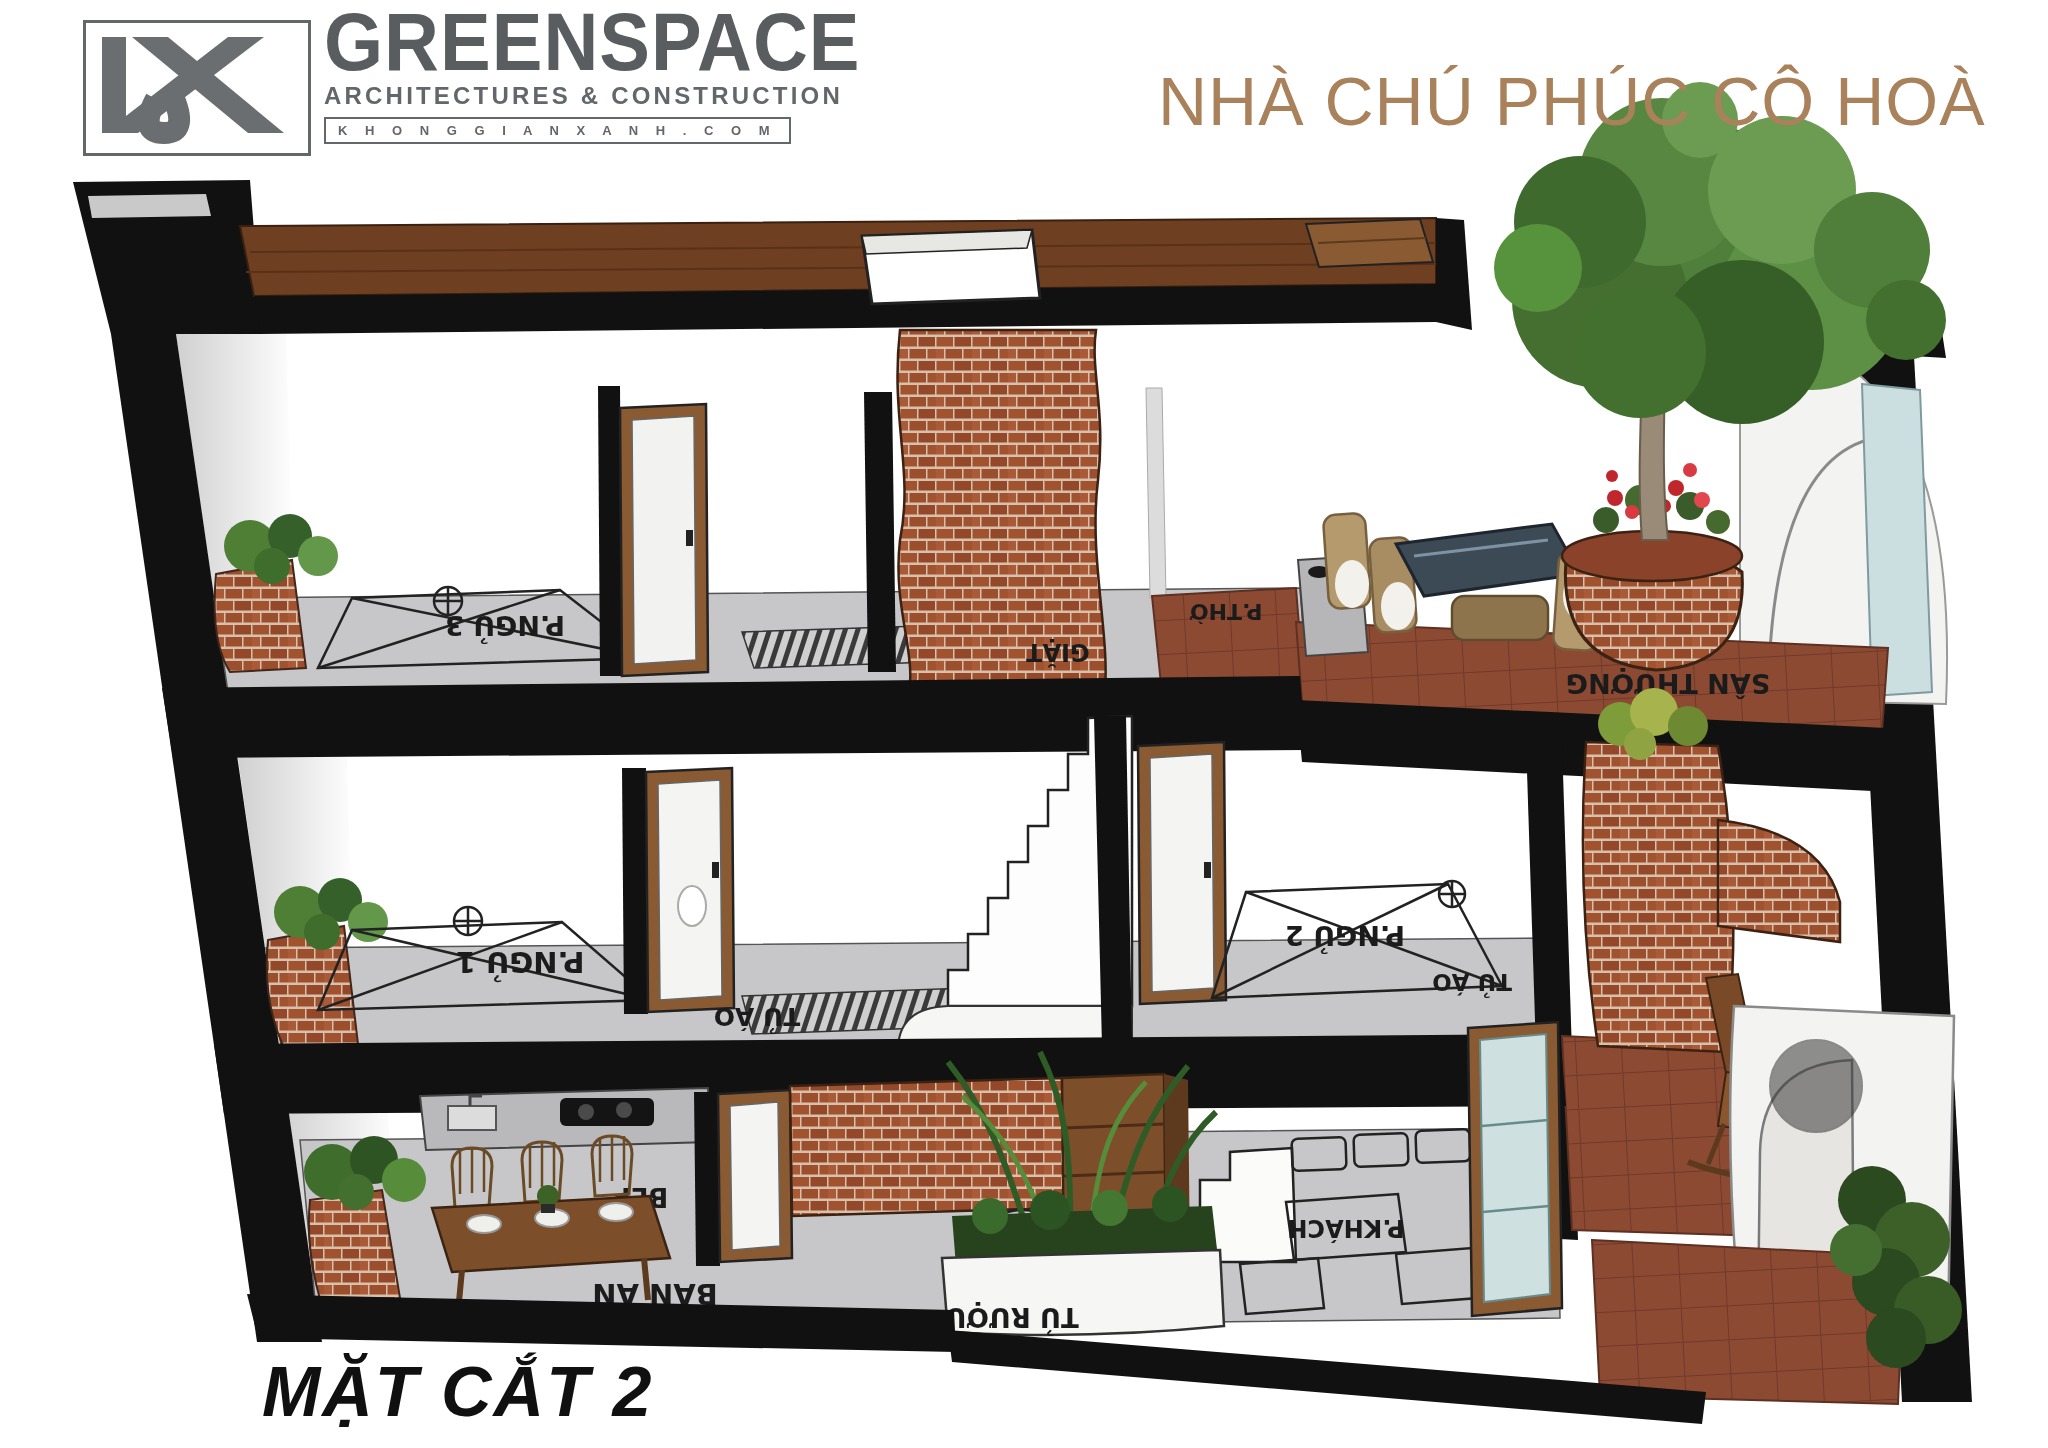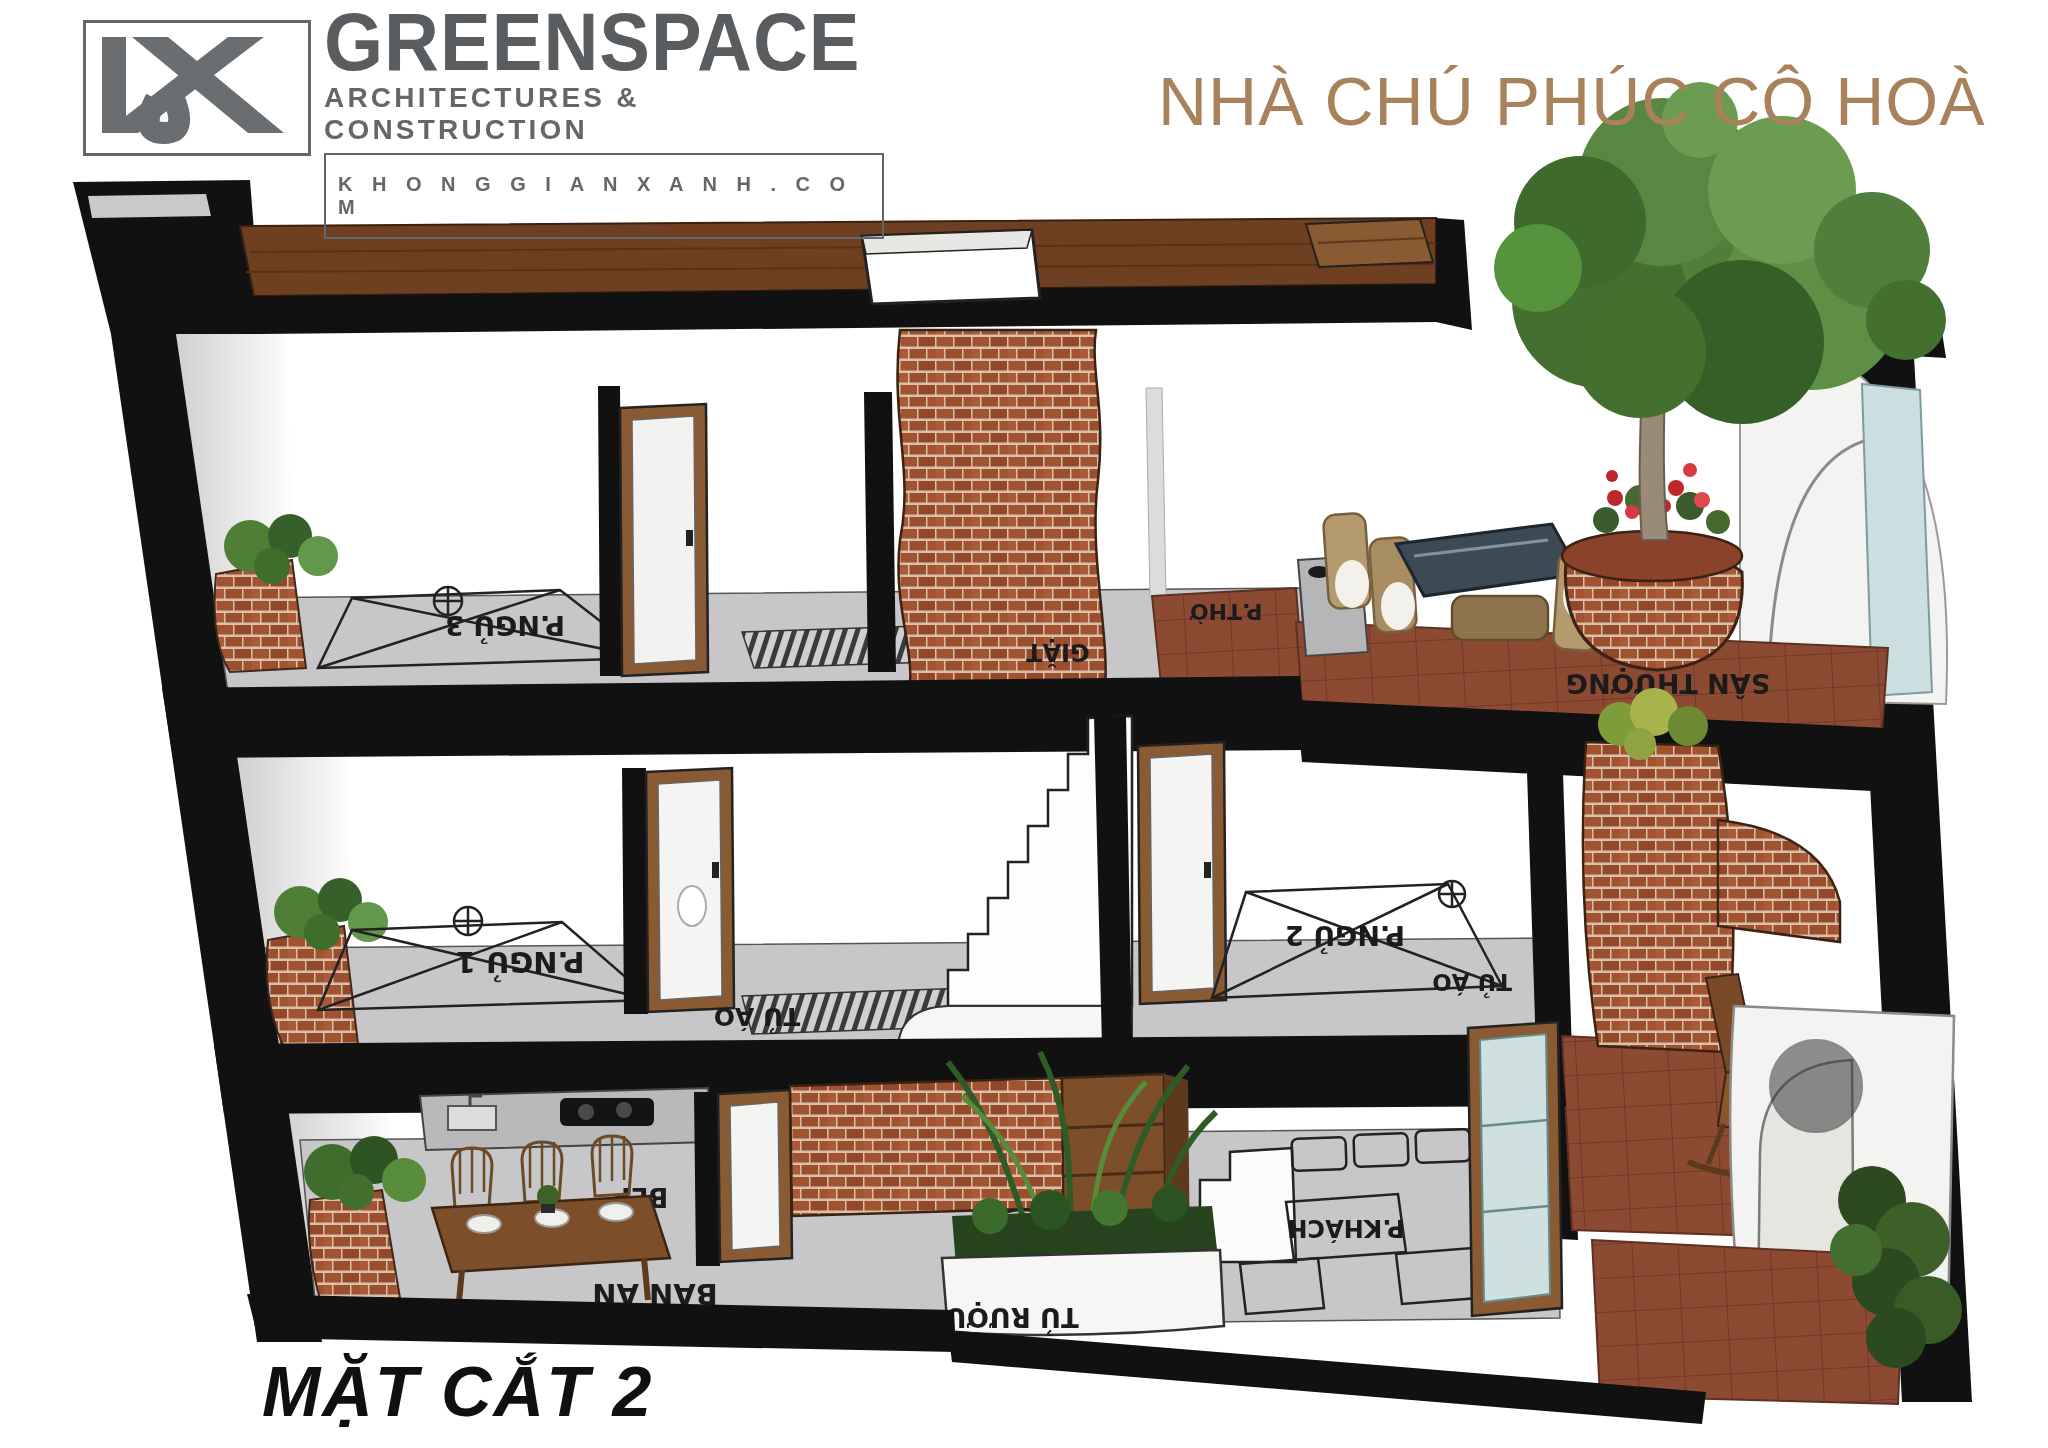--- a/index.html
+++ b/index.html
@@ -5,23 +5,23 @@
   html,body{margin:0;padding:0;background:#fff;}
   .canvas{position:relative;width:2048px;height:1448px;background:#ffffff;overflow:hidden;
           font-family:"Liberation Sans",sans-serif;}
   
   .logo-box{position:absolute;left:83px;top:20px;width:222px;height:130px;
             border:3px solid #64676a;background:#fff;}
   .brand-block{position:absolute;left:324px;top:4px;width:560px;color:#5a5d60;}
   .brand-name{font-size:76px;font-weight:900;letter-spacing:1px;line-height:.92;
               transform:scaleY(1.08);transform-origin:top left;color:#5a5d60;
               font-family:"Liberation Sans",sans-serif;}
-  .brand-tagline{font-size:28px;font-weight:700;letter-spacing:3.2px;color:#63666a;margin-top:8px;}
-  .brand-site-box{display:inline-block;border:2px solid #63666a;padding:18px 12px;margin-top:7px;
-                  font-size:20px;font-weight:600;letter-spacing:7px;color:#63666a;}
+  .brand-tagline{font-size:24px;font-weight:700;letter-spacing:3.2px;color:#63666a;margin-top:8px;}
+  .brand-site-box{display:inline-block;border:2px solid #63666a;padding:4px 12px;margin-top:7px;
+                  font-size:13px;font-weight:600;letter-spacing:7px;color:#63666a;}
   .project-title{position:absolute;left:1158px;top:62px;width:760px;font-size:68px;
                  color:#a9825c;letter-spacing:1px;white-space:nowrap;}
   .section-label{position:absolute;left:262px;top:1352px;font-size:70px;font-style:italic;
                  font-weight:600;letter-spacing:2px;color:#101010;}
   svg{position:absolute;left:0;top:0;}
   svg text{font-family:"DejaVu Sans","Liberation Sans",sans-serif;font-weight:bold;fill:#1b1b1b;}
 </style>
 </head>
 <body>
 

